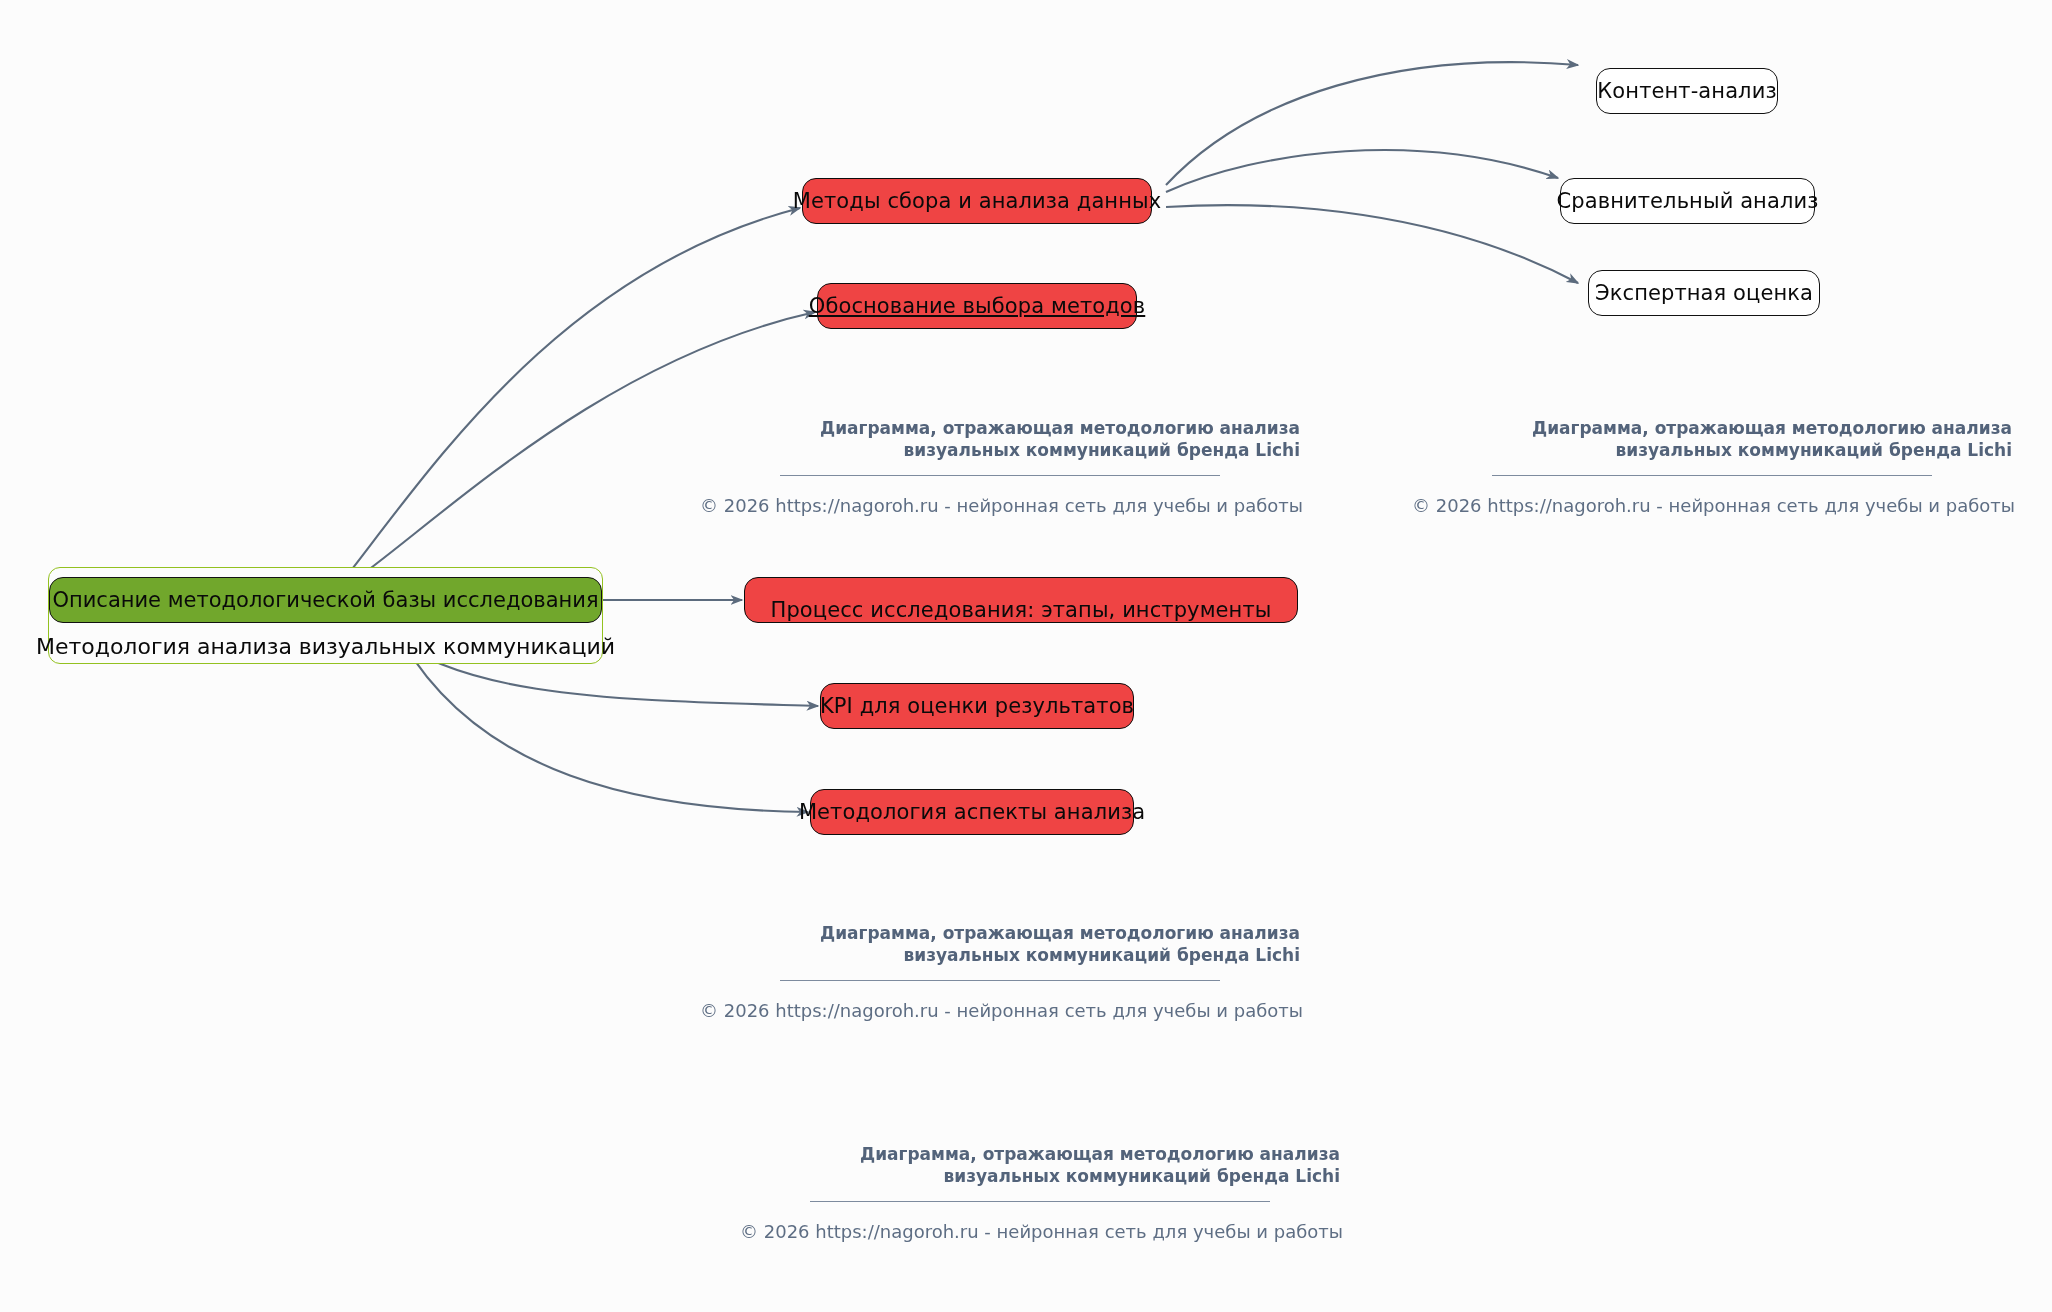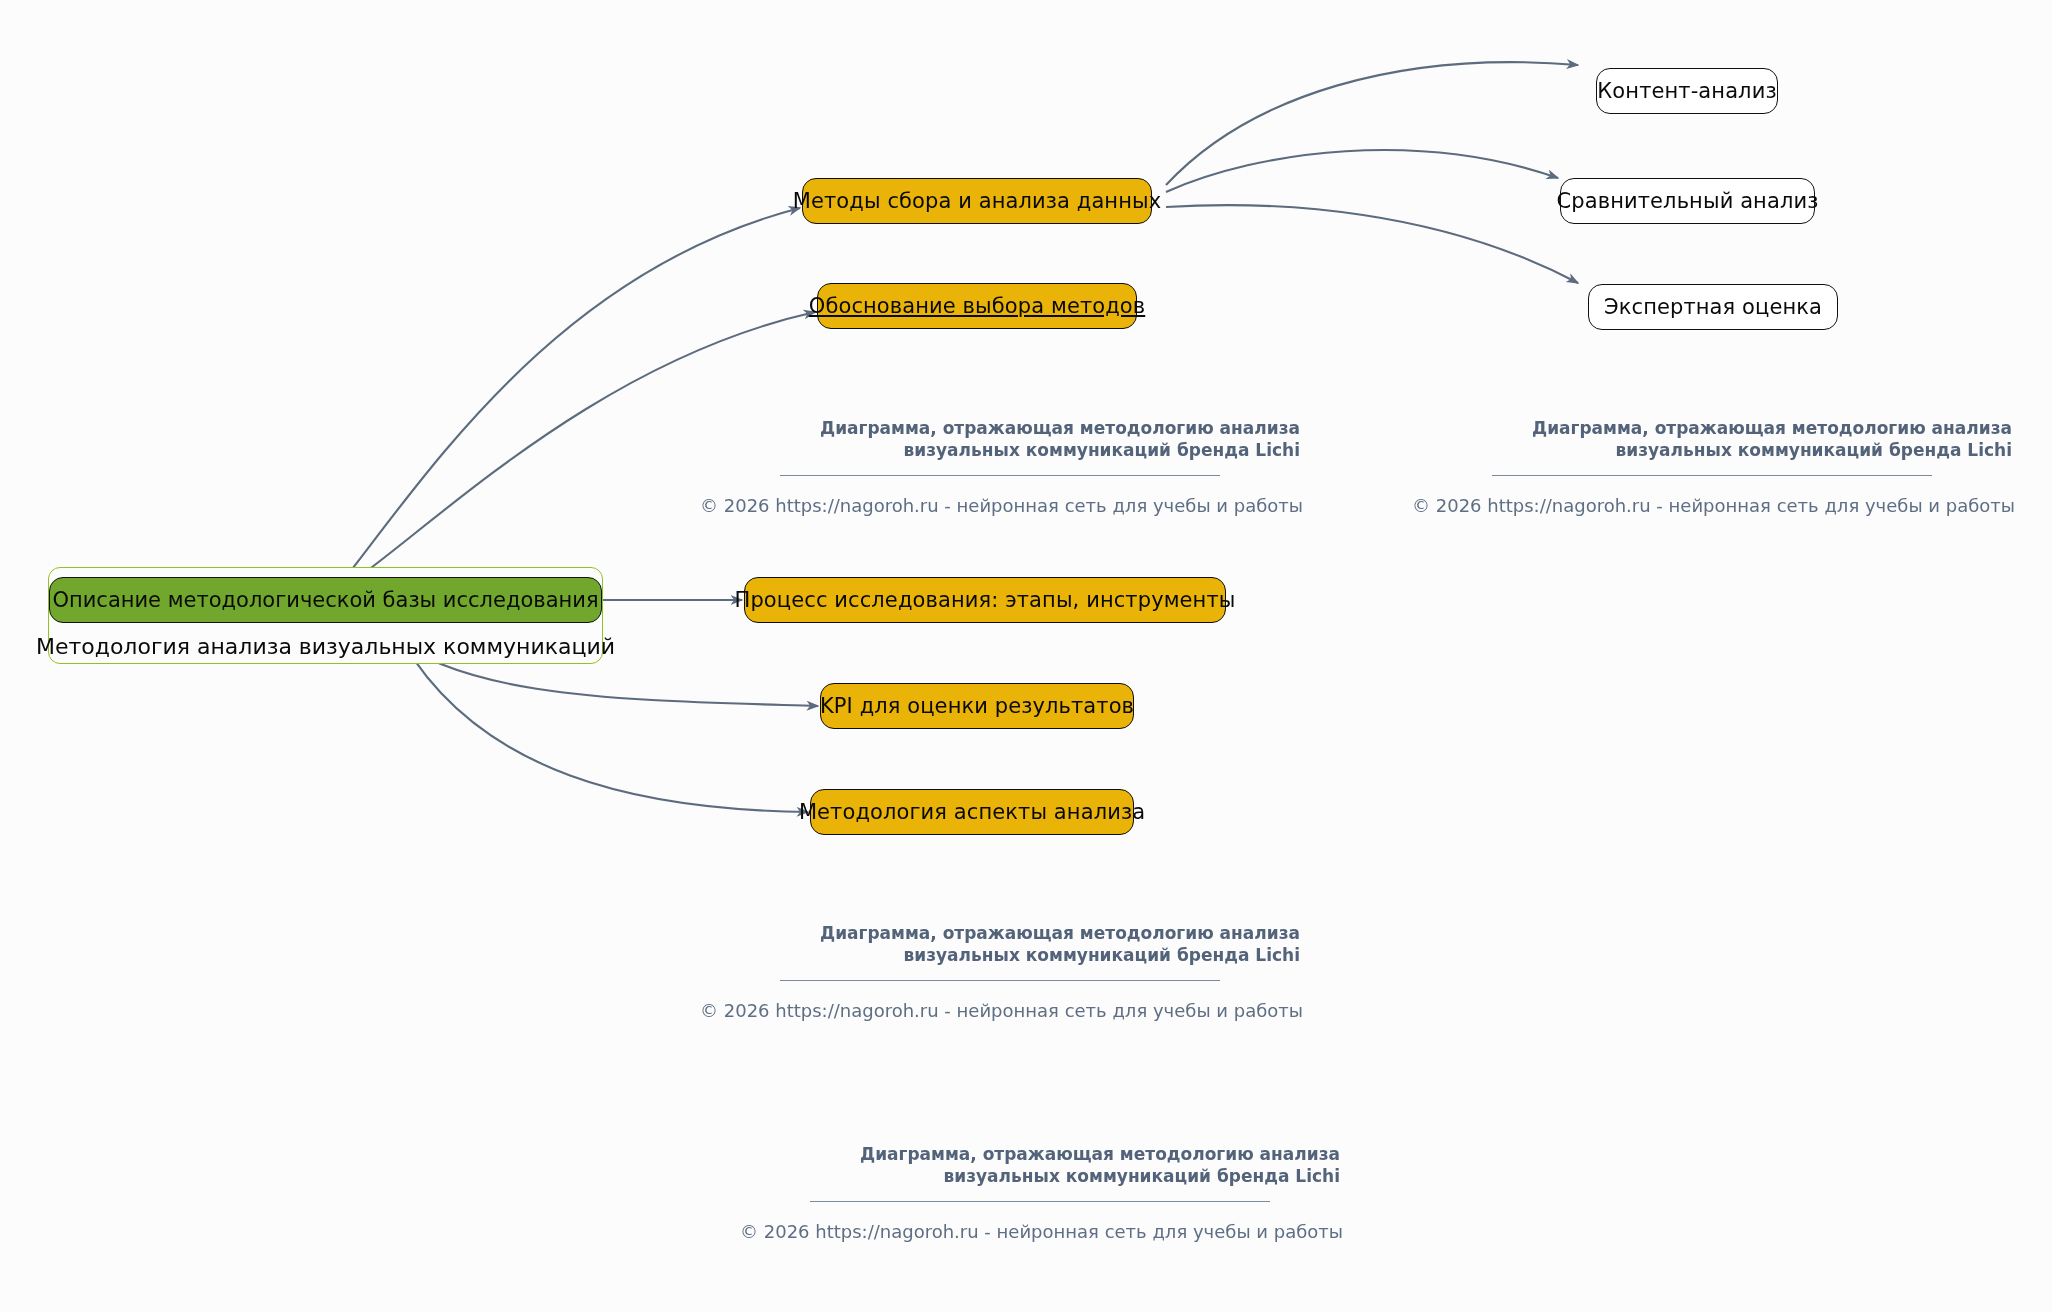--- a/index.html
+++ b/index.html
@@ -33,21 +33,21 @@
     position: absolute;
     box-sizing: border-box;
     display: flex;
     align-items: center;
     justify-content: center;
     white-space: nowrap;
   }
 
   
   .node-purple {
-    background: #eab308;
+    background: #ef4444;
     border: 1.6px solid #0d0d0d;
     border-radius: 14px;
     color: #0a0a0a;
     font-size: 21px;
     letter-spacing: .1px;
     height: 46px;
     padding: 0 16px;
   }
 
   
@@ -155,41 +155,41 @@
   </div>
 
   <div class="node node-purple" style="left:802px; top:178px; width:350px;">
     <span>Методы сбора и анализа данных</span>
   </div>
 
   <div class="node node-purple" style="left:817px; top:283px; width:320px;text-decoration:underline;">
     <span>Обоснование выбора методов</span>
   </div>
 
-  <div class="node node-purple" style="left:744px; top:577px; width:482px;">
+  <div class="node node-purple" style="left:744px; top:577px; width:554px;align-items:flex-end;">
     <span>Процесс исследования: этапы, инструменты</span>
   </div>
 
   <div class="node node-purple" style="left:820px; top:683px; width:314px;">
     <span>KPI для оценки результатов</span>
   </div>
 
   <div class="node node-purple" style="left:810px; top:789px; width:324px;">
     <span>Методология аспекты анализа</span>
   </div>
 
   <div class="node node-leaf" style="left:1596px; top:68px; width:182px;">
     <span>Контент-анализ</span>
   </div>
 
   <div class="node node-leaf" style="left:1560px; top:178px; width:255px;">
     <span>Сравнительный анализ</span>
   </div>
 
-  <div class="node node-leaf" style="left:1588px; top:284px; width:250px;">
+  <div class="node node-leaf" style="left:1588px; top:270px; width:232px;">
     <span>Экспертная оценка</span>
   </div>
 
   <div class="wm" style="left:700px; top:418px; width:600px; font-size:17px;">
     <div class="wm-title">
       <div>Диаграмма, отражающая методологию анализа</div>
       <div>визуальных коммуникаций бренда Lichi</div>
     </div>
     <div class="wm-rule" style="width:440px;"></div>
     <div class="wm-copy" style="margin-top:19px; font-size:18px;">© 2026 https://nagoroh.ru - нейронная сеть для учебы и работы</div>

